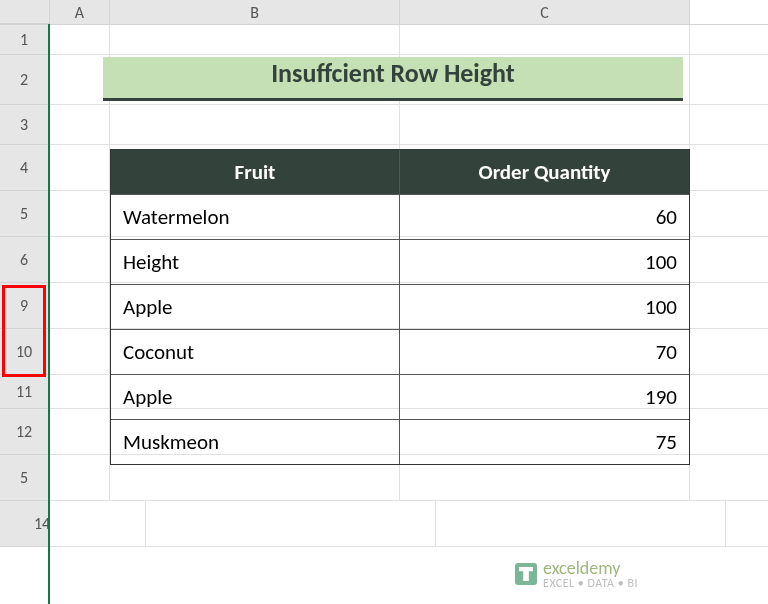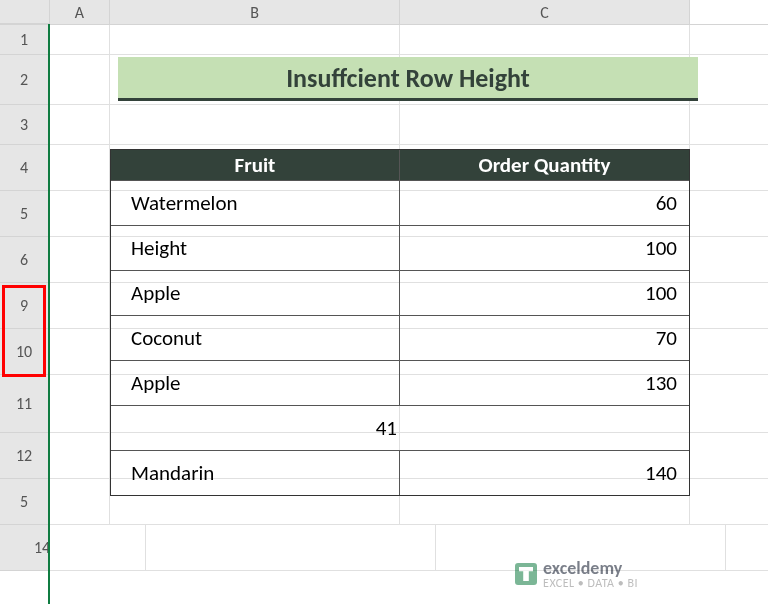--- a/index.html
+++ b/index.html
@@ -82,52 +82,51 @@
     .cell-c { width: 290px; }
     
     .r1 { height: 30px; }
     .r2 { height: 50px; }
     .r3 { height: 40px; }
     .r4 { height: 46px; }
     .r5 { height: 46px; }
     .r6 { height: 46px; }
     .r9 { height: 46px; }
     .r10 { height: 46px; }
-    .r11 { height: 58px; }
+    .r11 { height: 34px; }
     .r12 { height: 46px; }
     .r13 { height: 46px; }
     .r14 { height: 46px; padding-left: 36px; }
     
     .title-banner {
       position: absolute;
       top: 32px;
-      left: 68px;
+      left: 53px;
       width: 580px;
       height: 44px;
       background: #c5e0b4;
       border-bottom: 3px solid #33423a;
       display: flex;
-      align-items: center;
       justify-content: center;
       font-size: 26px;
       font-weight: bold;
       color: #33423a;
     }
     
     .data-table {
       position: absolute;
       top: 124px;
       left: 60px;
       width: 580px;
       border: 1px solid #333;
     }
     .data-header {
       display: flex;
       background: #33423a;
-      height: 30px;
+      height: 44px;
     }
     .data-header-cell {
       color: #ffffff;
       font-size: 21px;
       font-weight: bold;
       display: flex;
       align-items: center;
       justify-content: center;
       border-right: 1px solid #555;
     }
@@ -142,21 +141,20 @@
       display: flex;
       height: 45px;
       border-top: 1px solid #555;
     }
     .data-cell {
       font-size: 21px;
       display: flex;
       align-items: center;
       padding: 0 12px;
       border-right: 1px solid #555;
-      margin-left: 8px;
     }
     .data-cell:last-child {
       border-right: none;
     }
     .dc-fruit {
       width: 290px;
       justify-content: flex-start;
     }
     .dc-qty {
       width: 290px;
@@ -196,22 +194,22 @@
       background: #fff;
       clip-path: polygon(0 0, 100% 0, 100% 30%, 70% 30%, 70% 100%, 30% 100%, 30% 30%, 0 30%);
     }
     .watermark-text {
       display: flex;
       flex-direction: column;
       line-height: 1;
     }
     .watermark-main {
       font-size: 18px;
-      color: #0f172a;
-      font-weight: 700;
+      color: #4d7c0f;
+      font-weight: 400;
     }
     .watermark-sub {
       font-size: 12px;
       color: #888;
       letter-spacing: 0.5px;
     }
     
     .green-edge {
       position: absolute;
       left: 48px;
@@ -332,28 +330,25 @@
         <div class="data-row">
           <div class="data-cell dc-fruit">Apple</div>
           <div class="data-cell dc-qty">100</div>
         </div>
         <div class="data-row">
           <div class="data-cell dc-fruit">Coconut</div>
           <div class="data-cell dc-qty">70</div>
         </div>
         <div class="data-row">
           <div class="data-cell dc-fruit">Apple</div>
-          <div class="data-cell dc-qty">130</div>
-        </div>
-        <div class="data-row">
-          <div class="data-cell dc-qty">41</div>
-        </div>
-        <div class="data-row">
-          <div class="data-cell dc-fruit">Mandarin</div>
-          <div class="data-cell dc-qty">140</div>
+          <div class="data-cell dc-qty">190</div>
+        </div>
+        <div class="data-row">
+          <div class="data-cell dc-fruit">Muskmeon</div>
+          <div class="data-cell dc-qty">75</div>
         </div>
       </div>
     </div>
   </div>
 </div>
 
 <div class="green-edge"></div>
 
 <div class="red-highlight" style="top:285px; left:2px; width:44px; height:92px;"></div>
 

